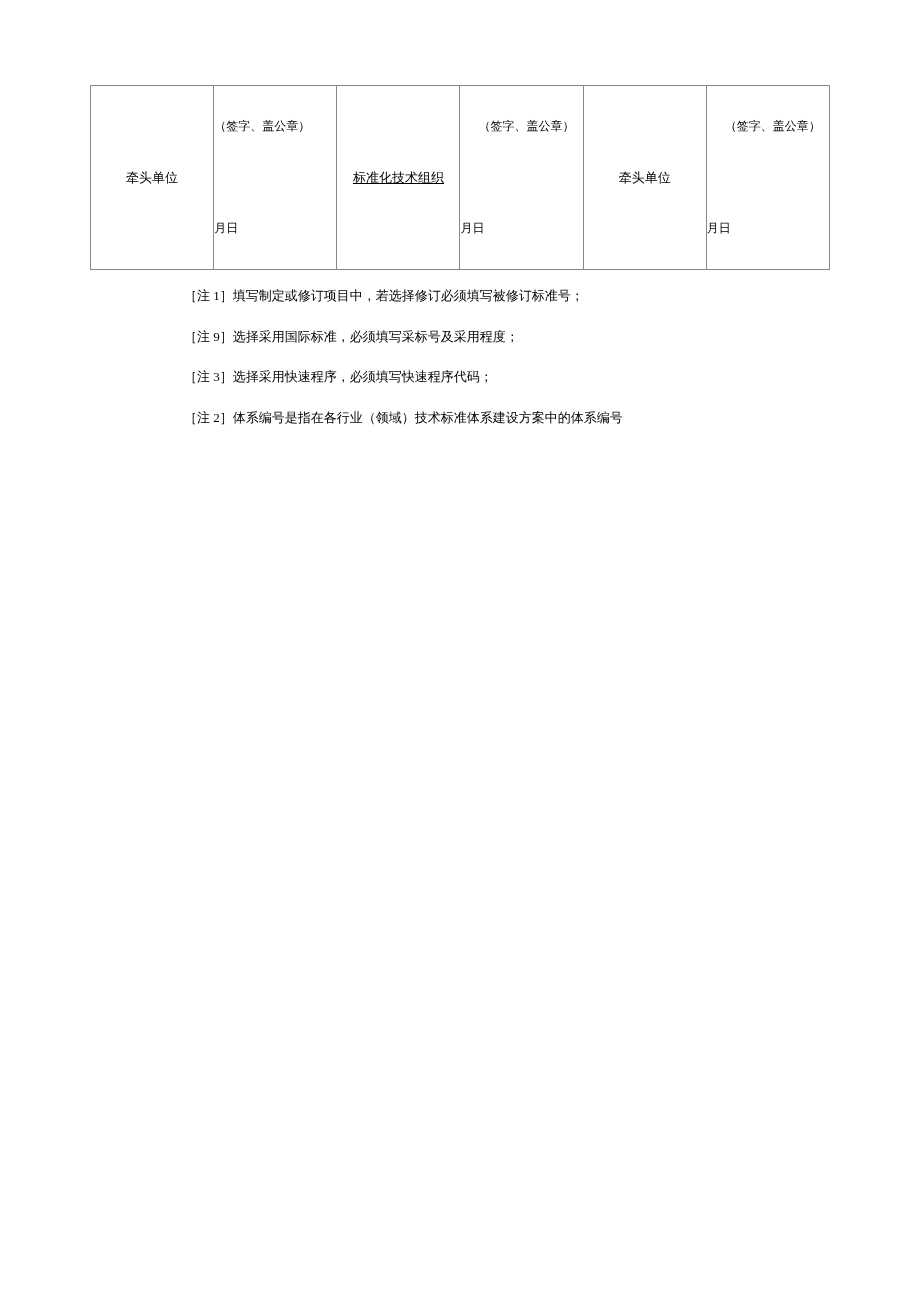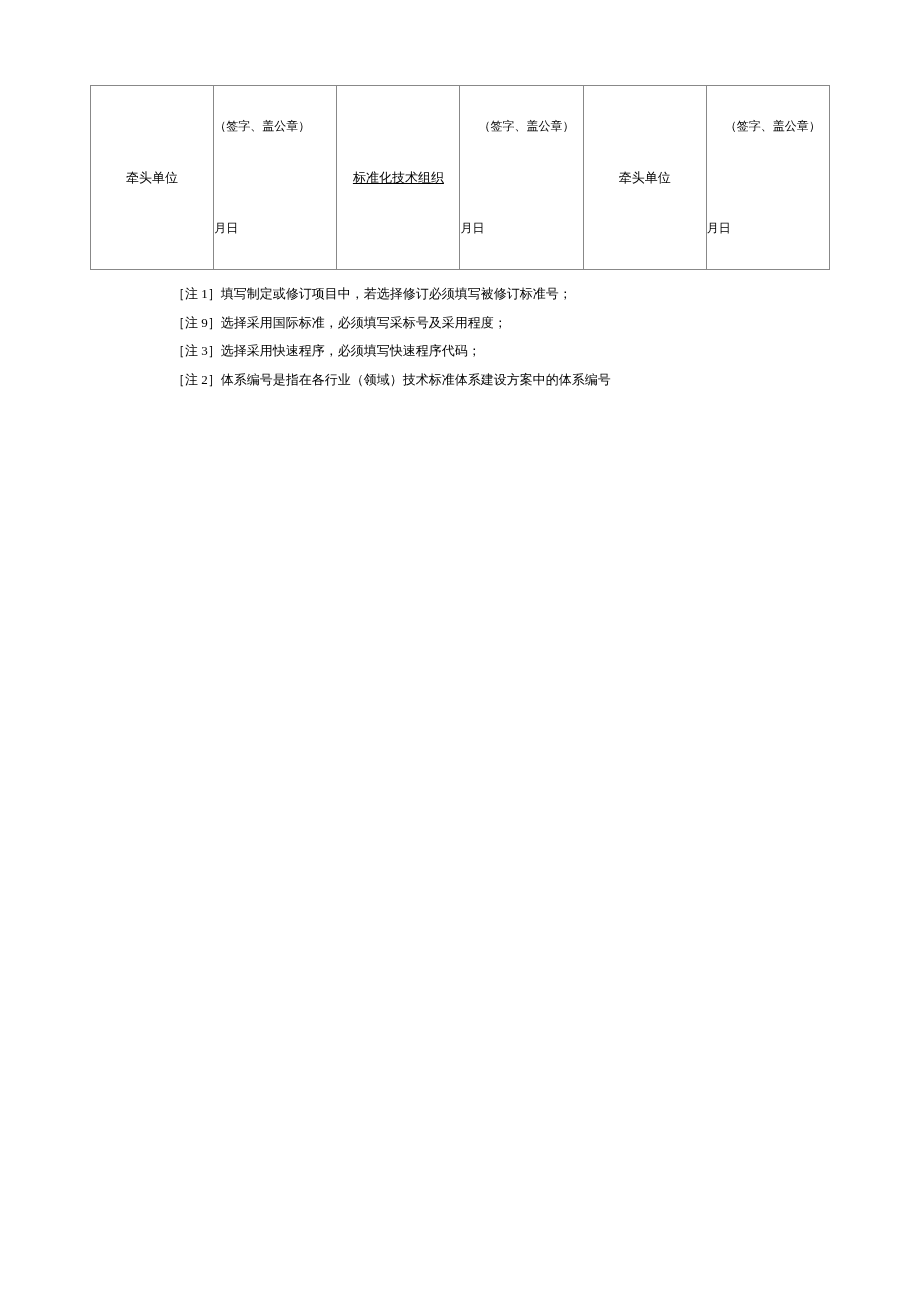--- a/index.html
+++ b/index.html
@@ -59,21 +59,21 @@
       padding-right: 8px;
     }
     .notes {
       margin-left: 172px;
       margin-top: 10px;
       font-size: 13px;
       font-family: "SimSun", "宋体", serif;
     }
     .notes p {
       line-height: 2.2;
-      margin: 0;
+      margin: 12px;
     }
     .col1 { width: 14.8%; }
     .col2 { width: 14.8%; }
     .col3 { width: 14.8%; text-decoration: underline; }
     .col4 { width: 14.8%; }
     .col5 { width: 14.8%; }
     .col6 { width: 14.8%; }
   </style>
 </head>
 <body>

